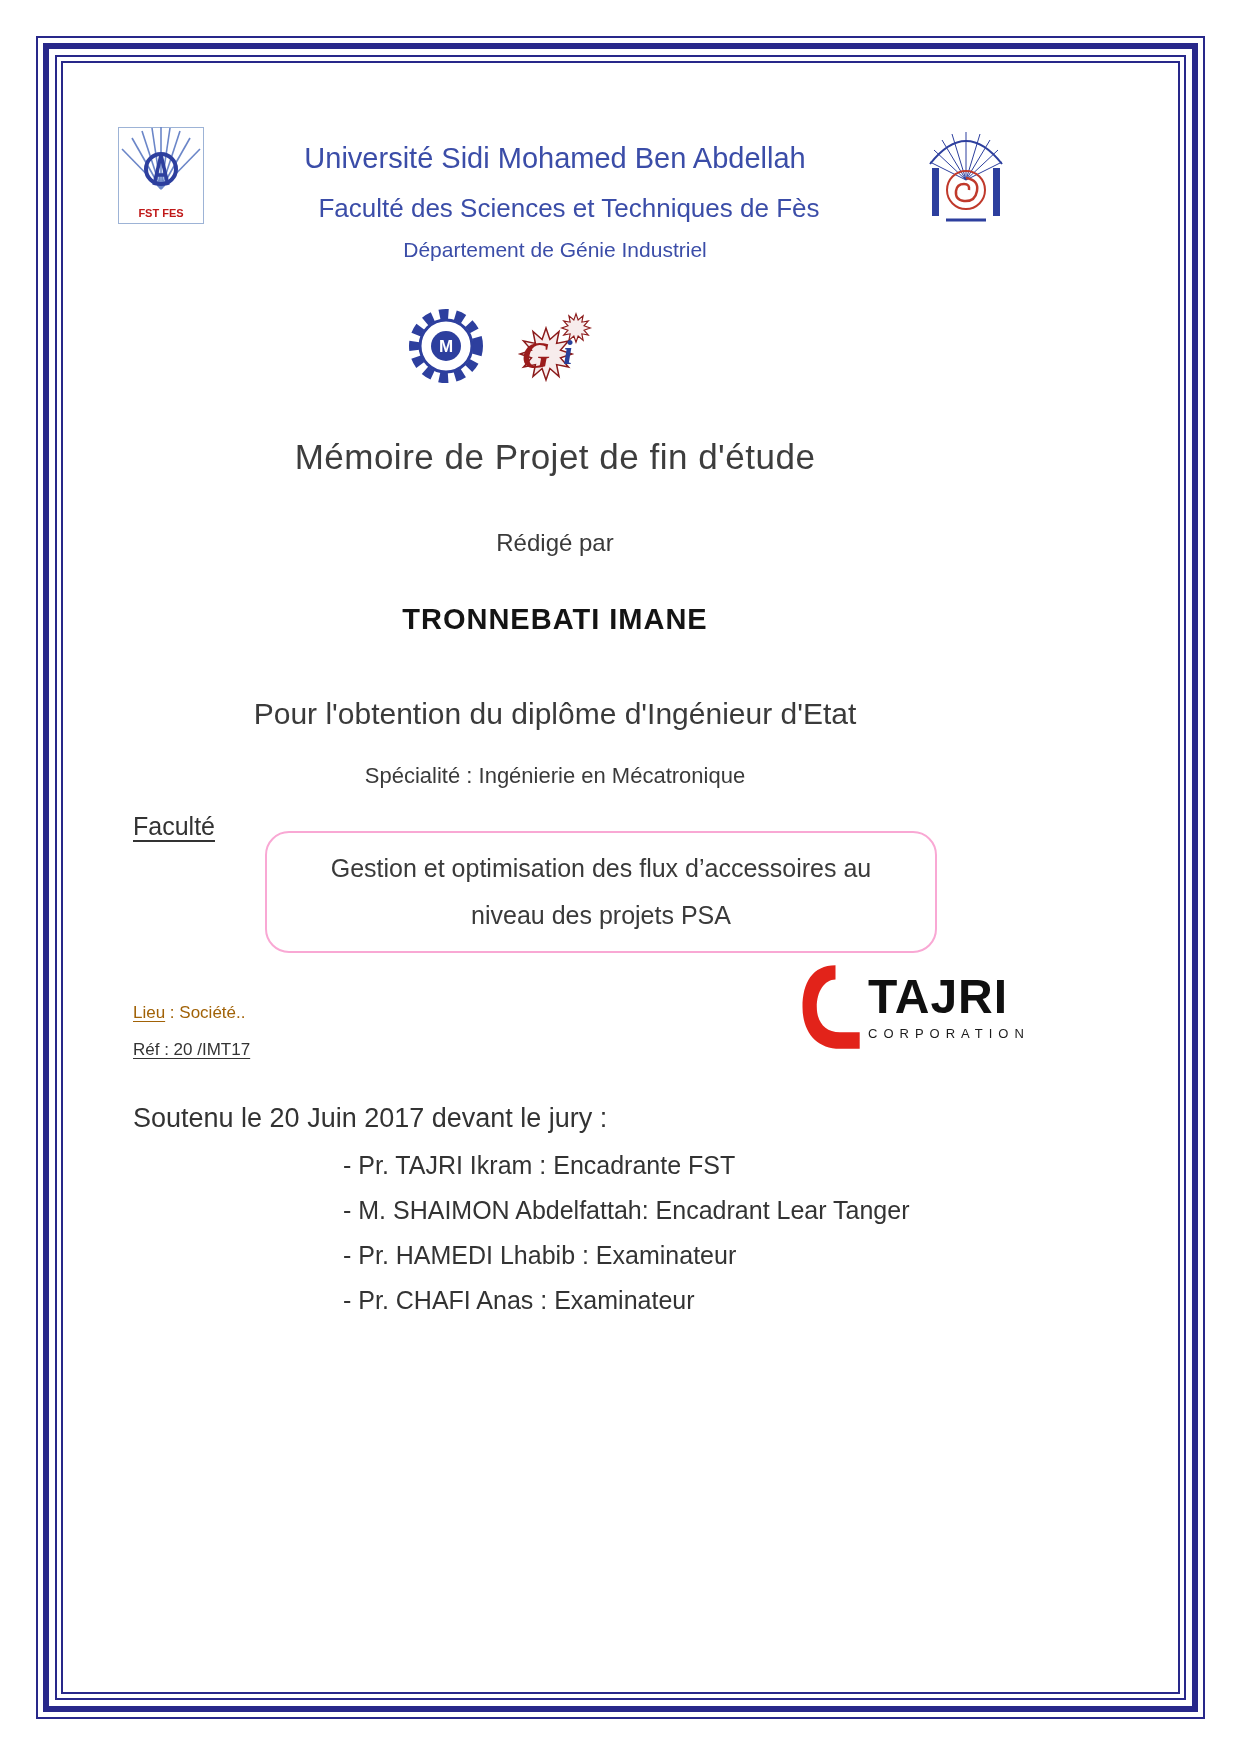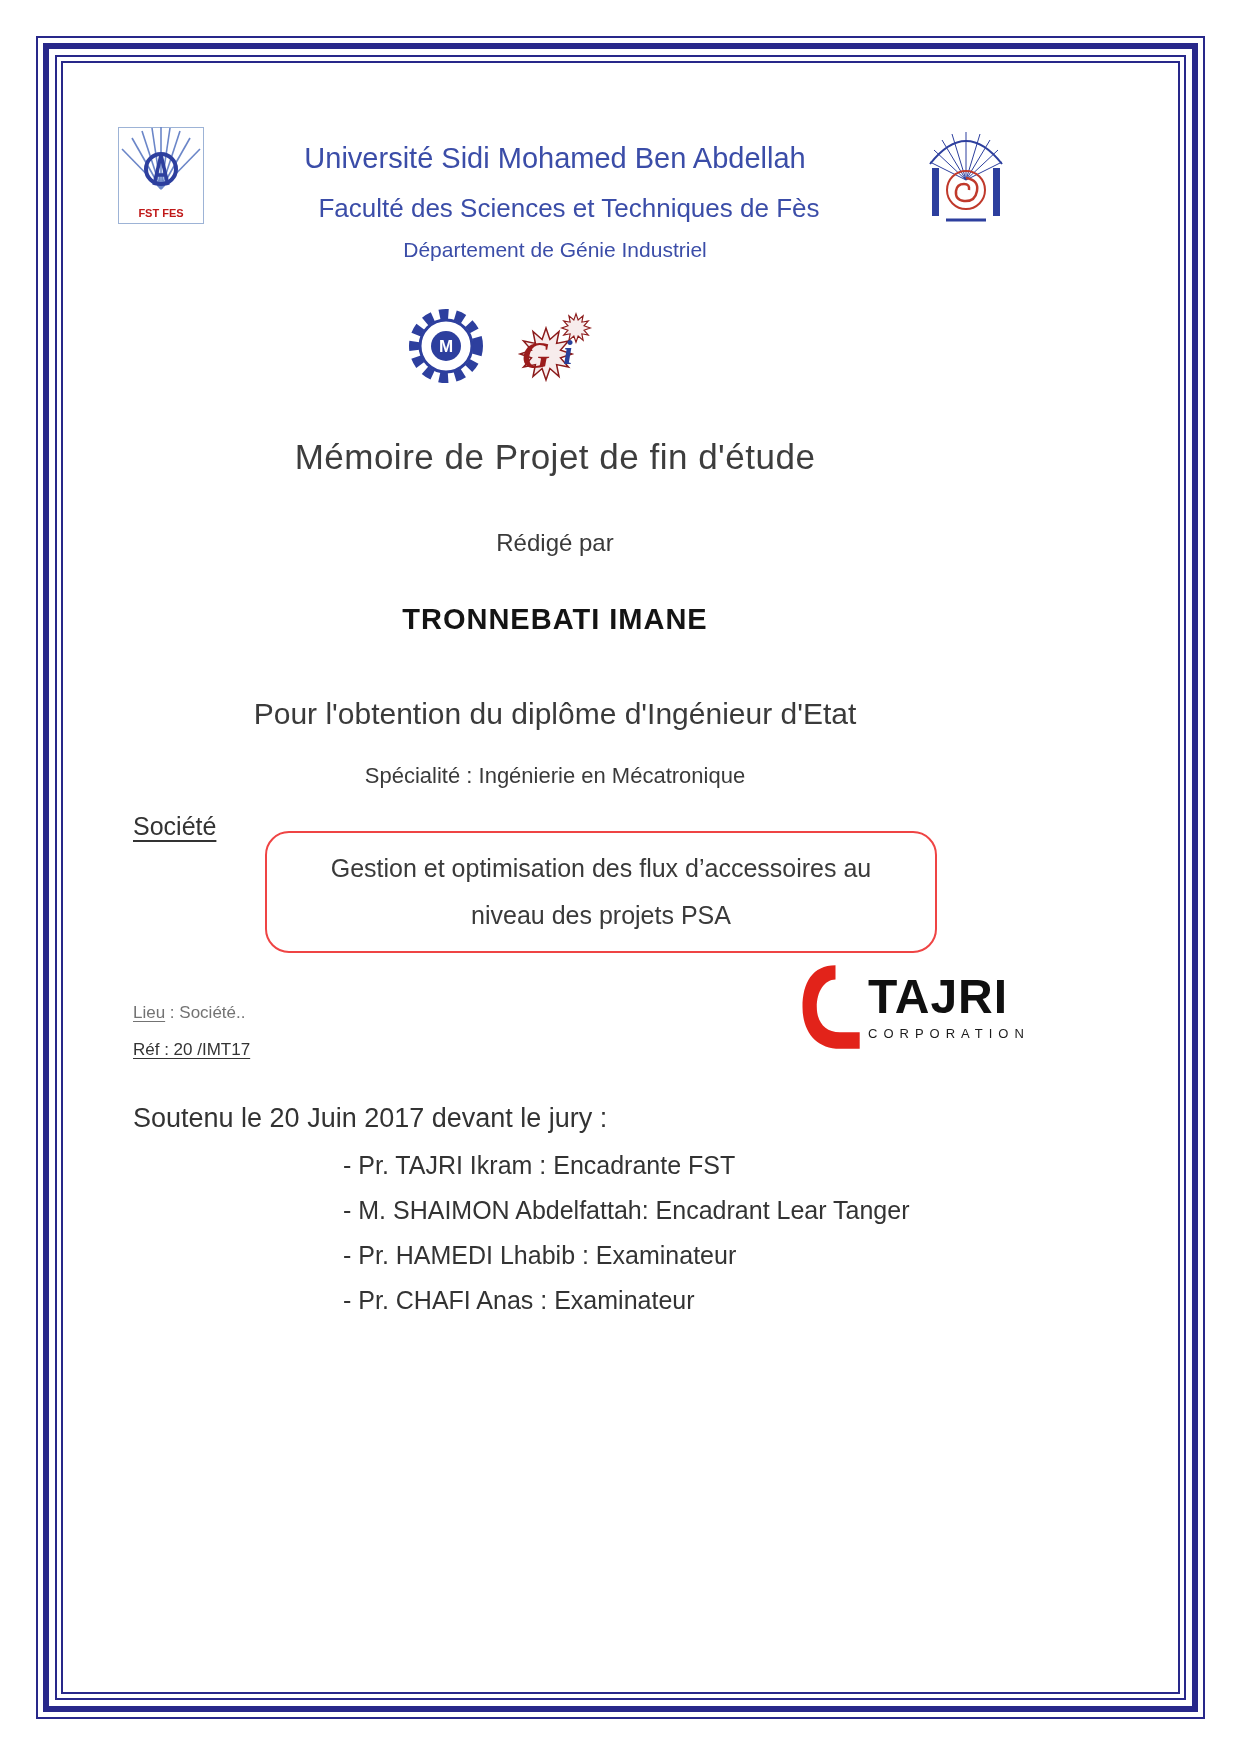--- a/index.html
+++ b/index.html
@@ -43,26 +43,26 @@
   .seal-logo{left:924px;top:132px;width:84px;height:94px;}
   .gear-logo{left:405px;top:305px;width:82px;height:82px;}
   .gi-logo{left:512px;top:308px;width:84px;height:80px;}
 
   .intitule{
     position:absolute;left:133px;top:812px;font-size:25px;color:#333;
     text-decoration:underline;text-underline-offset:5px;
   }
   .title-box{
     position:absolute;left:265px;top:831px;width:672px;height:122px;
-    border:2px solid #ef4444;border-radius:24px;
+    border:2px solid #f9a8d4;border-radius:24px;
     display:flex;flex-direction:column;justify-content:center;align-items:center;
     gap:18px;font-size:25px;color:#3a3a3a;background:#fff;
   }
 
-  .lieu{position:absolute;left:133px;top:1003px;font-size:17px;color:#737373;}
+  .lieu{position:absolute;left:133px;top:1003px;font-size:17px;color:#a16207;}
   .lieu .u{text-decoration:underline;text-underline-offset:3px;}
   .ref{position:absolute;left:133px;top:1040px;font-size:17px;color:#333;
        text-decoration:underline;text-underline-offset:3px;}
 
   .lear{position:absolute;left:798px;top:963px;display:flex;align-items:center;}
   .lear svg{width:64px;height:88px;}
   .lear .words{display:flex;flex-direction:column;margin-left:6px;}
   .lear .name{font-size:48px;font-weight:800;color:#101010;letter-spacing:1px;line-height:1;}
   .lear .corp{font-size:13px;color:#1c1c1c;letter-spacing:6px;margin-top:5px;}
 
@@ -148,21 +148,21 @@
       <text x="56" y="56" fill="#28409a" font-size="34" font-weight="bold" font-style="italic" font-family="'Liberation Serif', serif" text-anchor="middle">i</text>
     </svg>
   </div>
 
   <div class="cline doc-title">Mémoire de Projet de fin d'étude</div>
   <div class="cline written-by">Rédigé par</div>
   <div class="cline author">TRONNEBATI IMANE</div>
   <div class="cline degree">Pour l'obtention du diplôme d'Ingénieur d'Etat</div>
   <div class="cline specialty">Spécialité : Ingénierie en Mécatronique</div>
 
-  <div class="intitule">Société</div>
+  <div class="intitule">Faculté</div>
   <div class="title-box">
     <div>Gestion et optimisation des flux d’accessoires au</div>
     <div>niveau des projets PSA</div>
   </div>
 
   <div class="lieu"><span class="u">Lieu</span><span> : Société..</span></div>
   <div class="ref">Réf : 20 /IMT17</div>
 
   <div class="lear">
     <svg viewBox="0 0 58 80">

